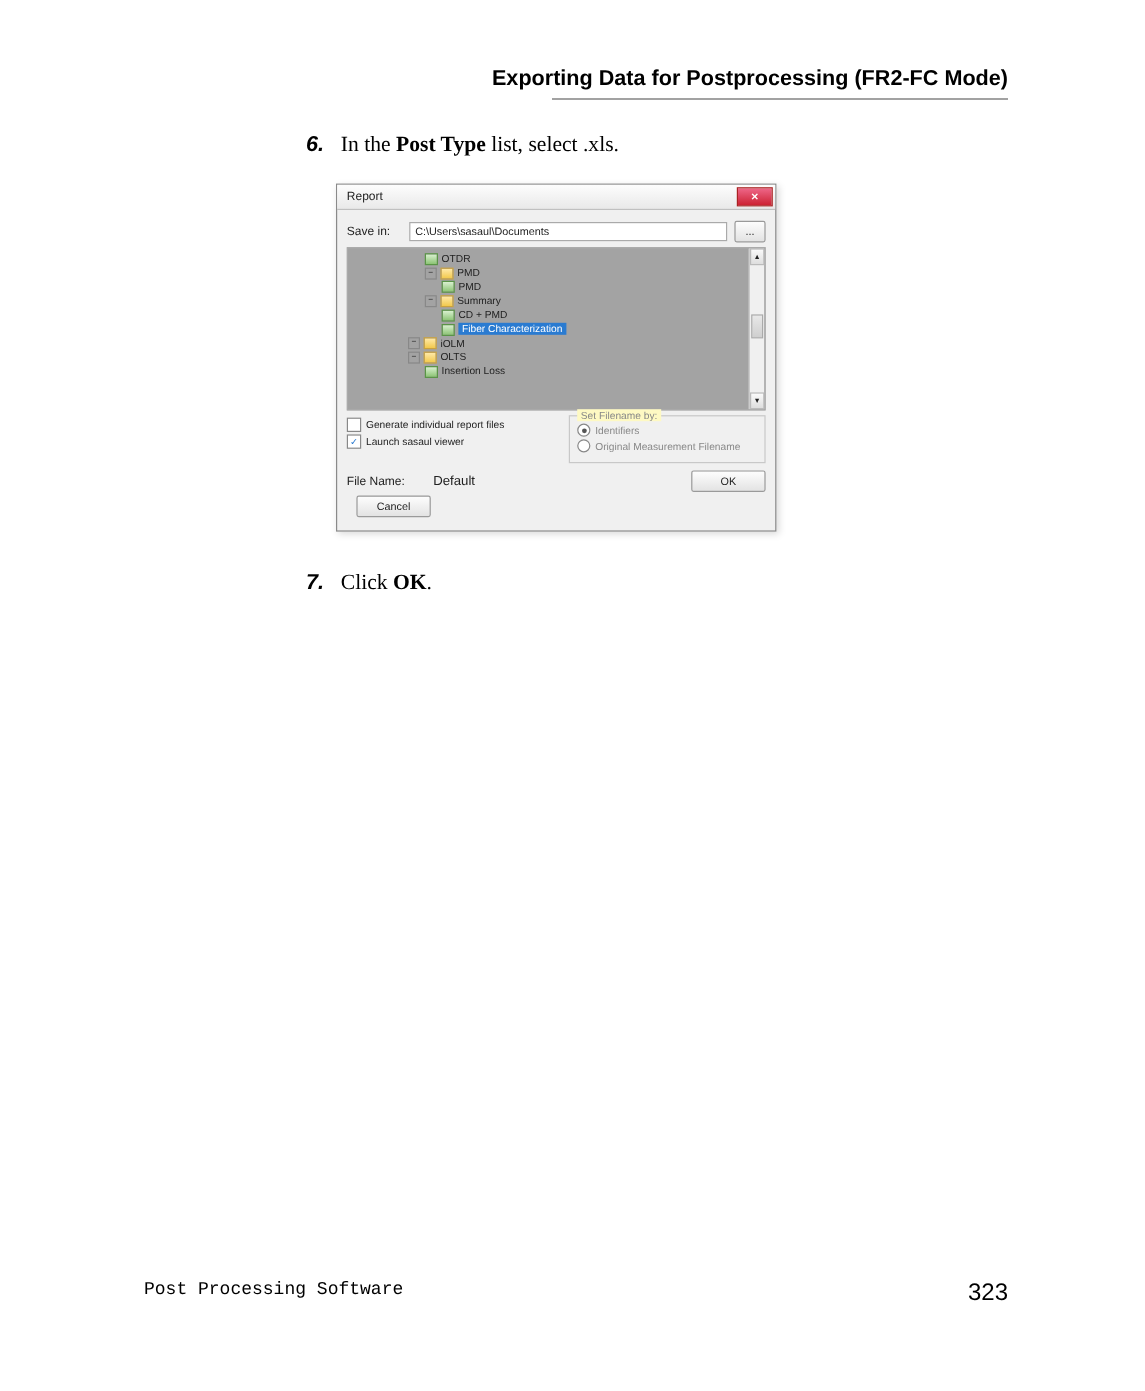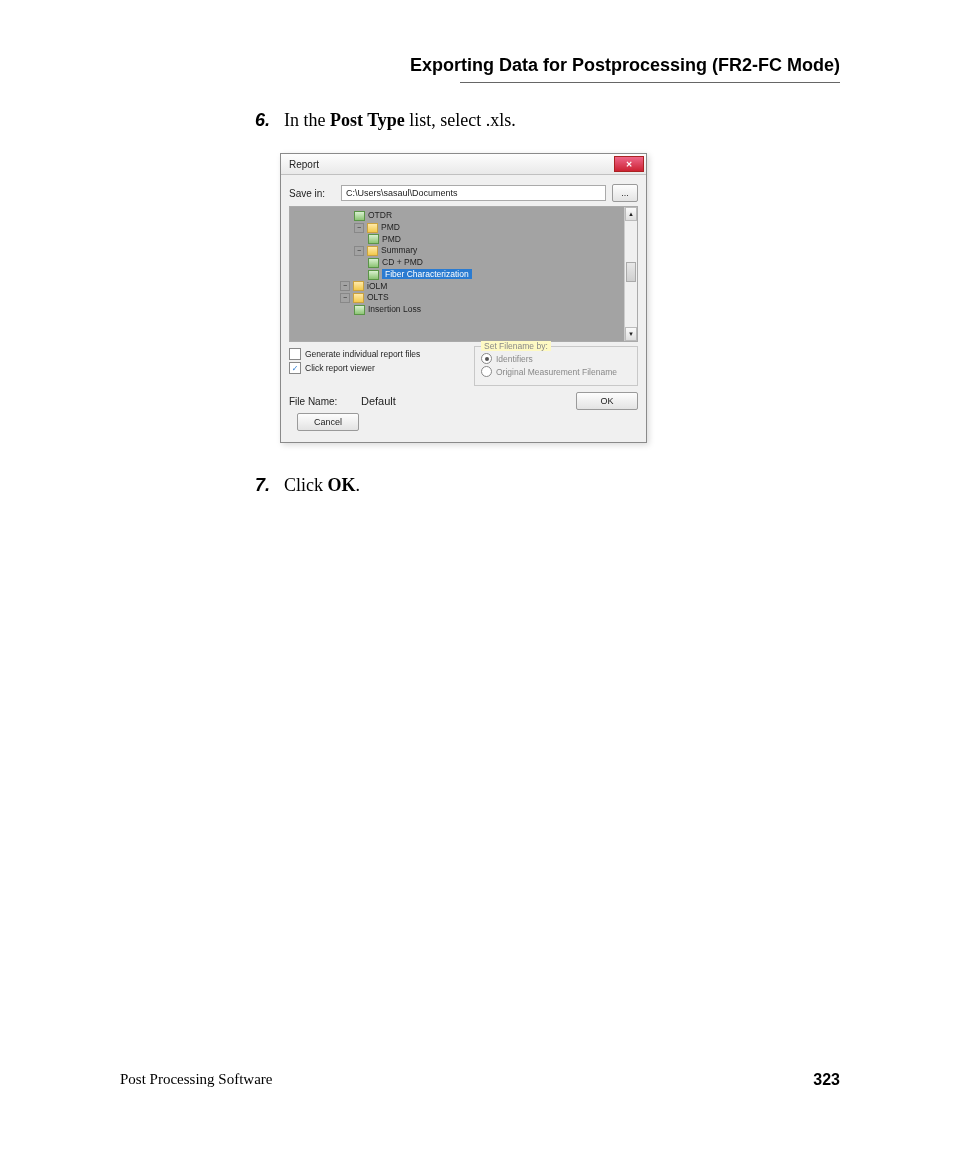--- a/index.html
+++ b/index.html
@@ -52,22 +52,22 @@
   .step-txt b { font-weight: bold; }
   .footer {
     position: absolute;
     left: 120px;
     bottom: 70px;
     width: 720px;
     display: flex;
     justify-content: space-between;
     font-size: 15px;
   }
-  .footer-left { font-family: Liberation Serif, serif; }
-  .footer-right { font-family: Arial, Helvetica, sans-serif; font-weight: bold; font-size: 16px; }
+  .footer-left { font-family: Liberation Mono, monospace; }
+  .footer-right { font-family: Arial, Helvetica, sans-serif; font-weight: normal; font-size: 20px; }
 
   
   .dialog-wrap {
     margin-left: 160px;
     margin-top: 20px;
     margin-bottom: 30px;
   }
   .dialog {
     width: 365px;
     font-family: "Segoe UI", Tahoma, sans-serif;
@@ -241,21 +241,21 @@
         </div>
 
         <div class="mid-panel">
           <div class="chk-col">
             <div class="chk-row">
               <span class="cb"></span>
               <span>Generate individual report files</span>
             </div>
             <div class="chk-row">
               <span class="cb">✓</span>
-              <span>Click report viewer</span>
+              <span>Launch sasaul viewer</span>
             </div>
           </div>
           <div class="grp">
             <span class="grp-title">Set Filename by:</span>
             <div class="chk-row">
               <span class="radio sel"></span>
               <span>Identifiers</span>
             </div>
             <div class="chk-row">
               <span class="radio"></span>

